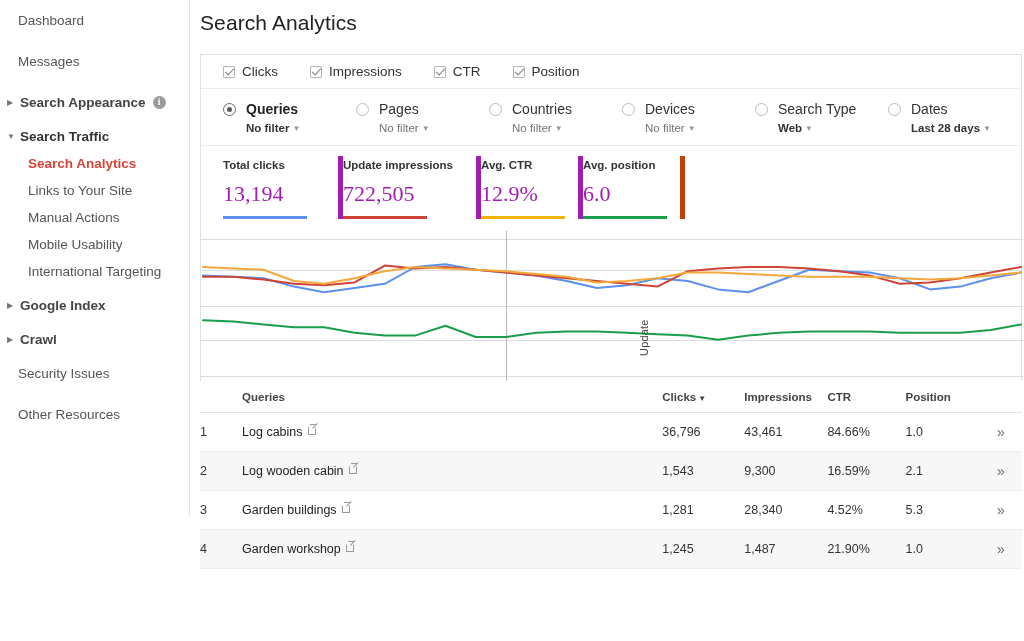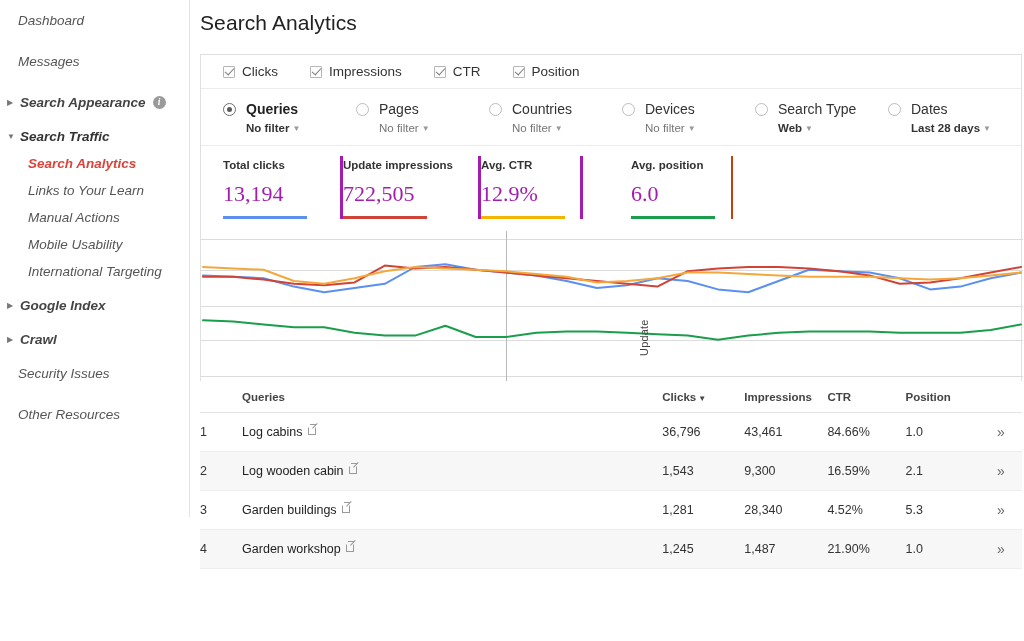--- a/index.html
+++ b/index.html
@@ -12,21 +12,21 @@
     font-family: "Liberation Sans", "DejaVu Sans", sans-serif;
     color: #222;
     -webkit-font-smoothing: antialiased;
   }
   #app { position: relative; width: 1024px; height: 641px; display: flex; }
 
   
   .sidebar {
     width: 190px; flex: 0 0 190px; height: 517px;
     background: #fff; border-right: 1px solid #e3e3e3;
-    padding-top: 0px; position: relative; font-style: italic;
+    padding-top: 0px; position: relative;
   }
   .nav-item {
     display: flex; align-items: center;
     font-size: 13.5px; color: #555;
     padding: 0 10px 0 18px;
     height: 27px; line-height: 27px;
     white-space: nowrap; cursor: pointer;
   }
   .nav-item.top { height: 27px; }
   .nav-spacer-lg { height: 14px; }
@@ -109,29 +109,29 @@
     font-size: 11.5px; color: #757575; margin-top: 5px; margin-left: 23px;
     cursor: pointer; white-space: nowrap;
   }
   .dim.on .dim-filter { color: #333; font-weight: bold; }
   .caret { font-size: 8px; color: #999; margin-left: 3px; vertical-align: 1px; }
 
   
   .totals { display: flex; padding: 10px 0 0 0; border-top: 1px solid #ececec; }
   .tot {
     width: 120px; flex: 0 0 120px; padding: 3px 0 0 0;
-    border-right: 3px solid #a21caf; margin: 0;
+    border-right: 5px solid #a21caf; margin: 0;
   }
   .tot .wrap { padding: 0 14px 0 0; margin-left: 0; }
   .tot:first-child .wrap { margin-left: 0; }
   .tot-label { font-size: 11.5px; font-weight: bold; color: #333; }
   .tot-value { font-size: 22px; color: #a21caf; margin-top: 10px; line-height: 26px; font-weight: normal; font-family: Liberation Serif, serif; }
   .tot-bar { height: 3px; margin-top: 9px; width: 84px; }
   .totals-pad { padding-left: 22px; }
-  .tot.last { border-right: 2px solid #c2410c; margin-left: 48px; }
+  .tot.last { border-right: 5px solid #c2410c; }
 
   
   .chart-wrap { position: relative; height: 150px; margin-top: 12px; }
   .chart-wrap svg { display: block; }
   .update-label {
     position: absolute; left: 448px; top: 356px;
     font-size: 11px; color: #444;
     transform: rotate(-90deg); transform-origin: left top;
     white-space: nowrap; letter-spacing: 0.2px;
   }
@@ -191,21 +191,21 @@
     </div>
     <div class="nav-spacer-sm"></div>
     <div class="nav-item group open">
       <span class="arrow">▼</span>
       <span>Search Traffic</span>
     </div>
     <div class="nav-item child active">
       <span>Search Analytics</span>
     </div>
     <div class="nav-item child">
-      <span>Links to Your Learn</span>
+      <span>Links to Your Site</span>
     </div>
     <div class="nav-item child">
       <span>Manual Actions</span>
     </div>
     <div class="nav-item child">
       <span>Mobile Usability</span>
     </div>
     <div class="nav-item child">
       <span>International Targeting</span>
     </div>

